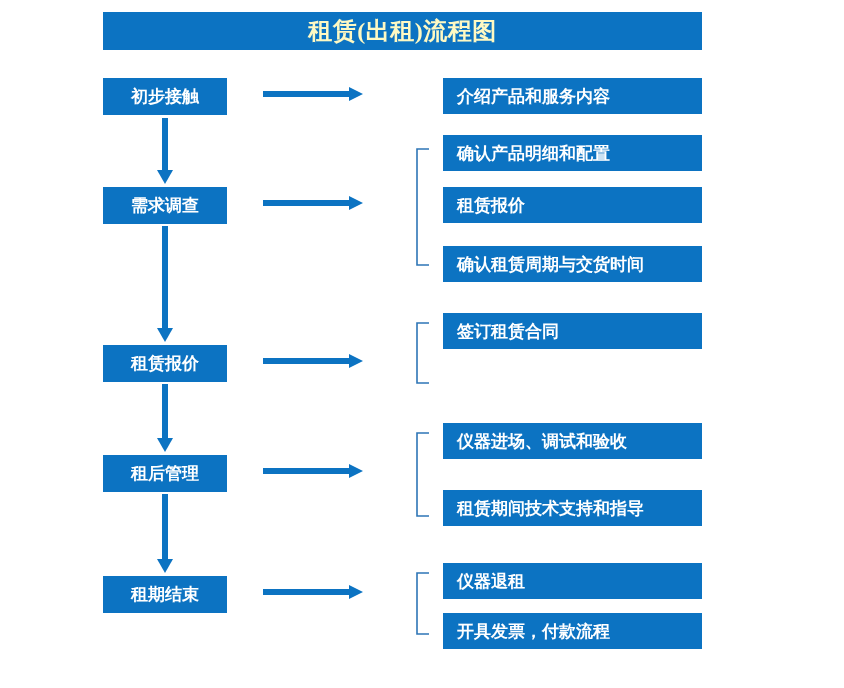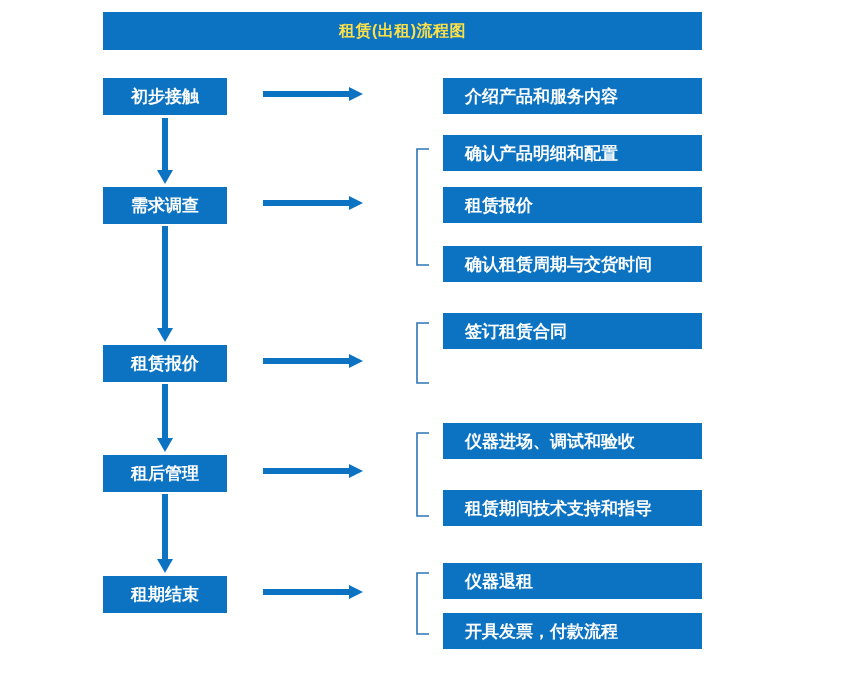--- a/index.html
+++ b/index.html
@@ -22,25 +22,25 @@
     left: 103px;
     top: 12px;
     width: 599px;
     height: 38px;
     background: #0C73C2;
     display: flex;
     align-items: center;
     justify-content: center;
   }
   .title-bar .title-text {
-    color: #fde047;
-    font-size: 16px;
+    color: #fef9c3;
+    font-size: 24px;
     font-weight: bold;
     letter-spacing: 0.5px;
-    font-family: Liberation Sans, sans-serif;
+    font-family: Liberation Serif, serif;
   }
   .stage-box {
     position: absolute;
     left: 103px;
     width: 124px;
     height: 37px;
     background: #0C73C2;
     display: flex;
     align-items: center;
     justify-content: center;
@@ -57,21 +57,21 @@
     width: 259px;
     height: 36px;
     background: #0C73C2;
     display: flex;
     align-items: center;
   }
   .detail-box .detail-label {
     color: #ffffff;
     font-size: 17px;
     font-weight: bold;
-    padding-left: 22px;
+    padding-left: 14px;
     font-family: "Liberation Serif", "DejaVu Serif", serif;
     white-space: nowrap;
   }
   .arrow-right {
     position: absolute;
     left: 263px;
     width: 100px;
     height: 18px;
   }
   .arrow-down {

